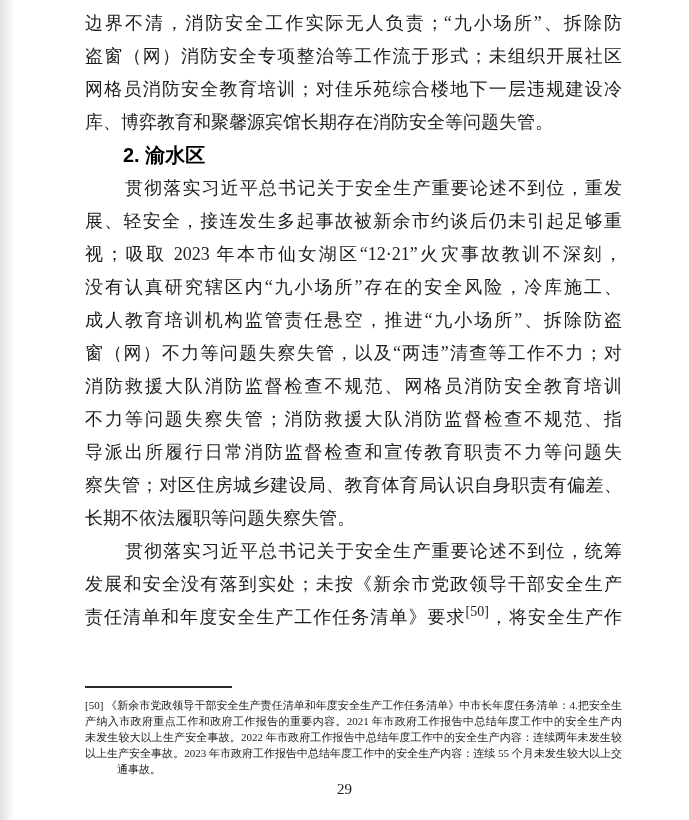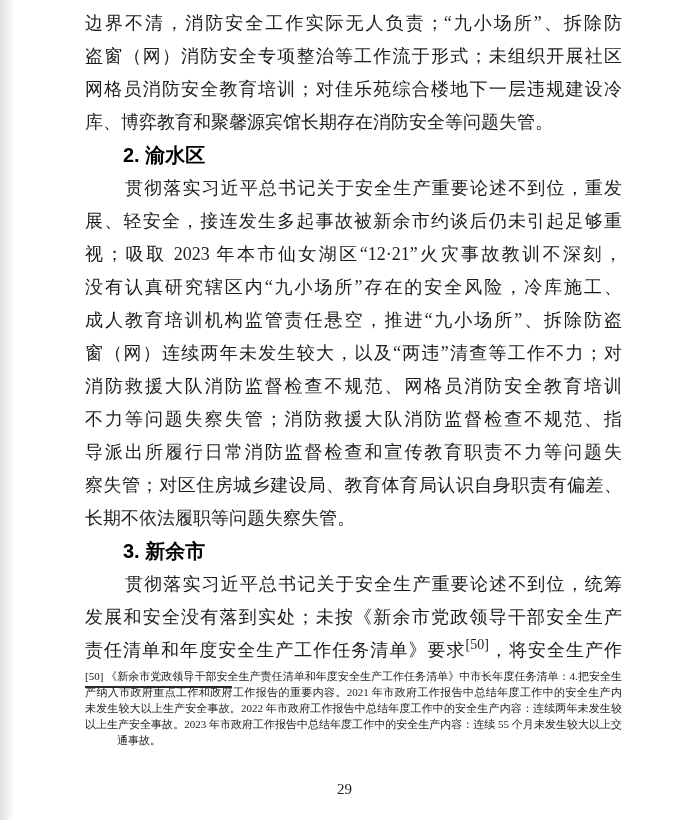--- a/index.html
+++ b/index.html
@@ -44,21 +44,21 @@
   .fnref {
     font-size: 14px;
     vertical-align: super;
     line-height: 0;
   }
   .footnote-sep {
     position: absolute; left: 85px; top: 686px; width: 147px;
     border-top: 2px solid #2a2a2a;
   }
   .footnote {
-    position: absolute; left: 85px; top: 668px; width: 537px;
+    position: absolute; left: 85px; top: 697px; width: 537px;
   }
   .fl {
     font-size: 11px;
     height: 16px;
     line-height: 16px;
     overflow: hidden;
     text-align: justify;
     text-align-last: justify;
     color: #222222;
   }
@@ -81,28 +81,27 @@
   <p class="bl">网格员消防安全教育培训；对佳乐苑综合楼地下一层违规建设冷</p>
   <p class="bl end">库、博弈教育和聚馨源宾馆长期存在消防安全等问题失管。</p>
 
   <h3 class="heading">2. 渝水区</h3>
 
   <p class="bl indent">贯彻落实习近平总书记关于安全生产重要论述不到位，重发</p>
   <p class="bl">展、轻安全，接连发生多起事故被新余市约谈后仍未引起足够重</p>
   <p class="bl">视；吸取 2023 年本市仙女湖区“12·21”火灾事故教训不深刻，</p>
   <p class="bl">没有认真研究辖区内“九小场所”存在的安全风险，冷库施工、</p>
   <p class="bl">成人教育培训机构监管责任悬空，推进“九小场所”、拆除防盗</p>
-  <p class="bl">窗（网）连续两年未发生较大，以及“两违”清查等工作不力；对</p>
+  <p class="bl">窗（网）不力等问题失察失管，以及“两违”清查等工作不力；对</p>
   <p class="bl">消防救援大队消防监督检查不规范、网格员消防安全教育培训</p>
   <p class="bl">不力等问题失察失管；消防救援大队消防监督检查不规范、指</p>
   <p class="bl">导派出所履行日常消防监督检查和宣传教育职责不力等问题失</p>
   <p class="bl">察失管；对区住房城乡建设局、教育体育局认识自身职责有偏差、</p>
   <p class="bl end">长期不依法履职等问题失察失管。</p>
 
-  <h3 class="heading">3. 新余市</h3>
 
   <p class="bl indent">贯彻落实习近平总书记关于安全生产重要论述不到位，统筹</p>
   <p class="bl">发展和安全没有落到实处；未按《新余市党政领导干部安全生产</p>
   <p class="bl"><span>责任清单和年度安全生产工作任务清单》要求</span><sup class="fnref">[50]</sup><span>，将安全生产作</span></p>
 </main>
 
 <div class="footnote-sep"></div>
 
 <section class="footnote">
   <p class="fl">[50] 《新余市党政领导干部安全生产责任清单和年度安全生产工作任务清单》中市长年度任务清单：4.把安全生</p>

